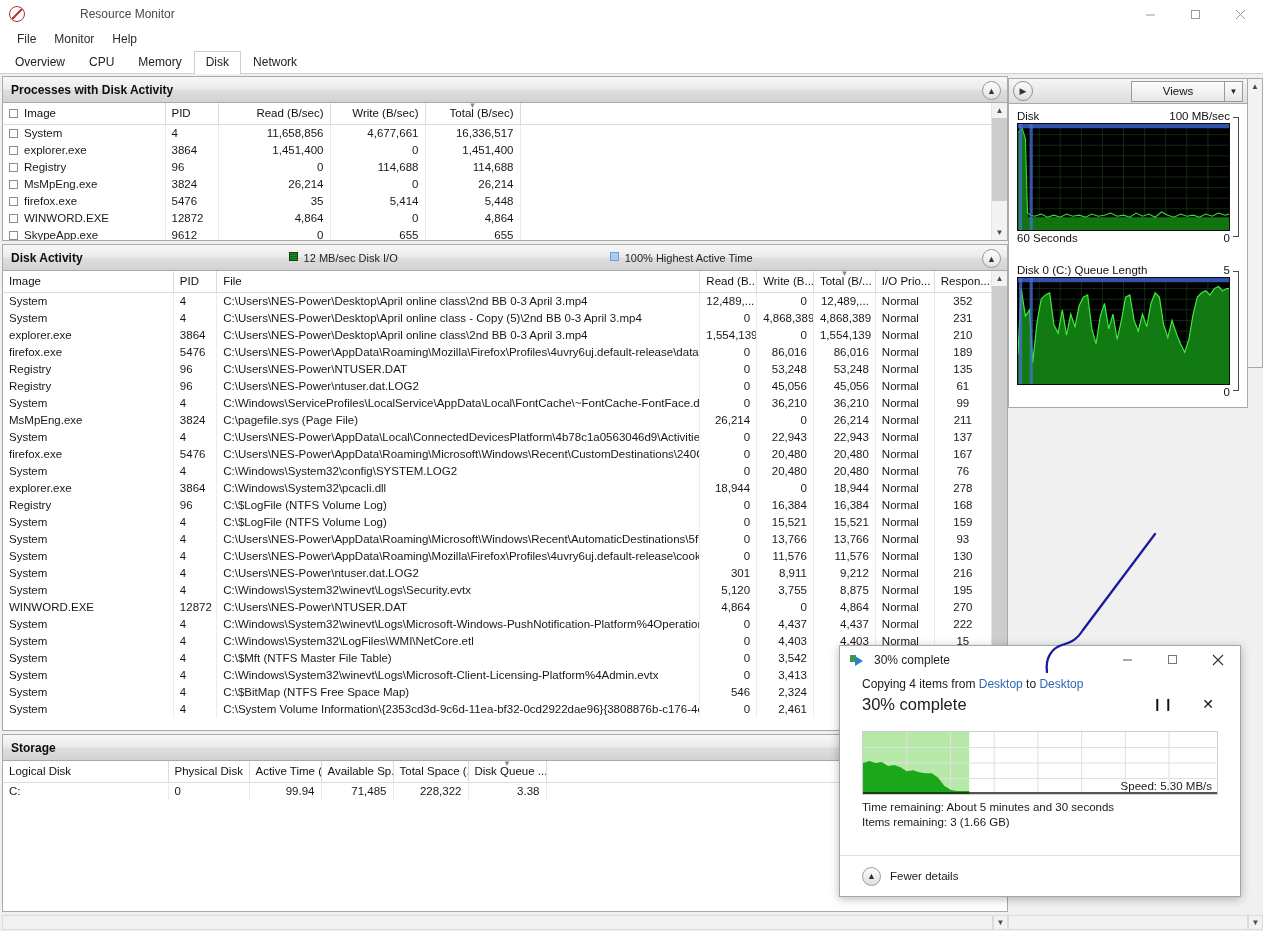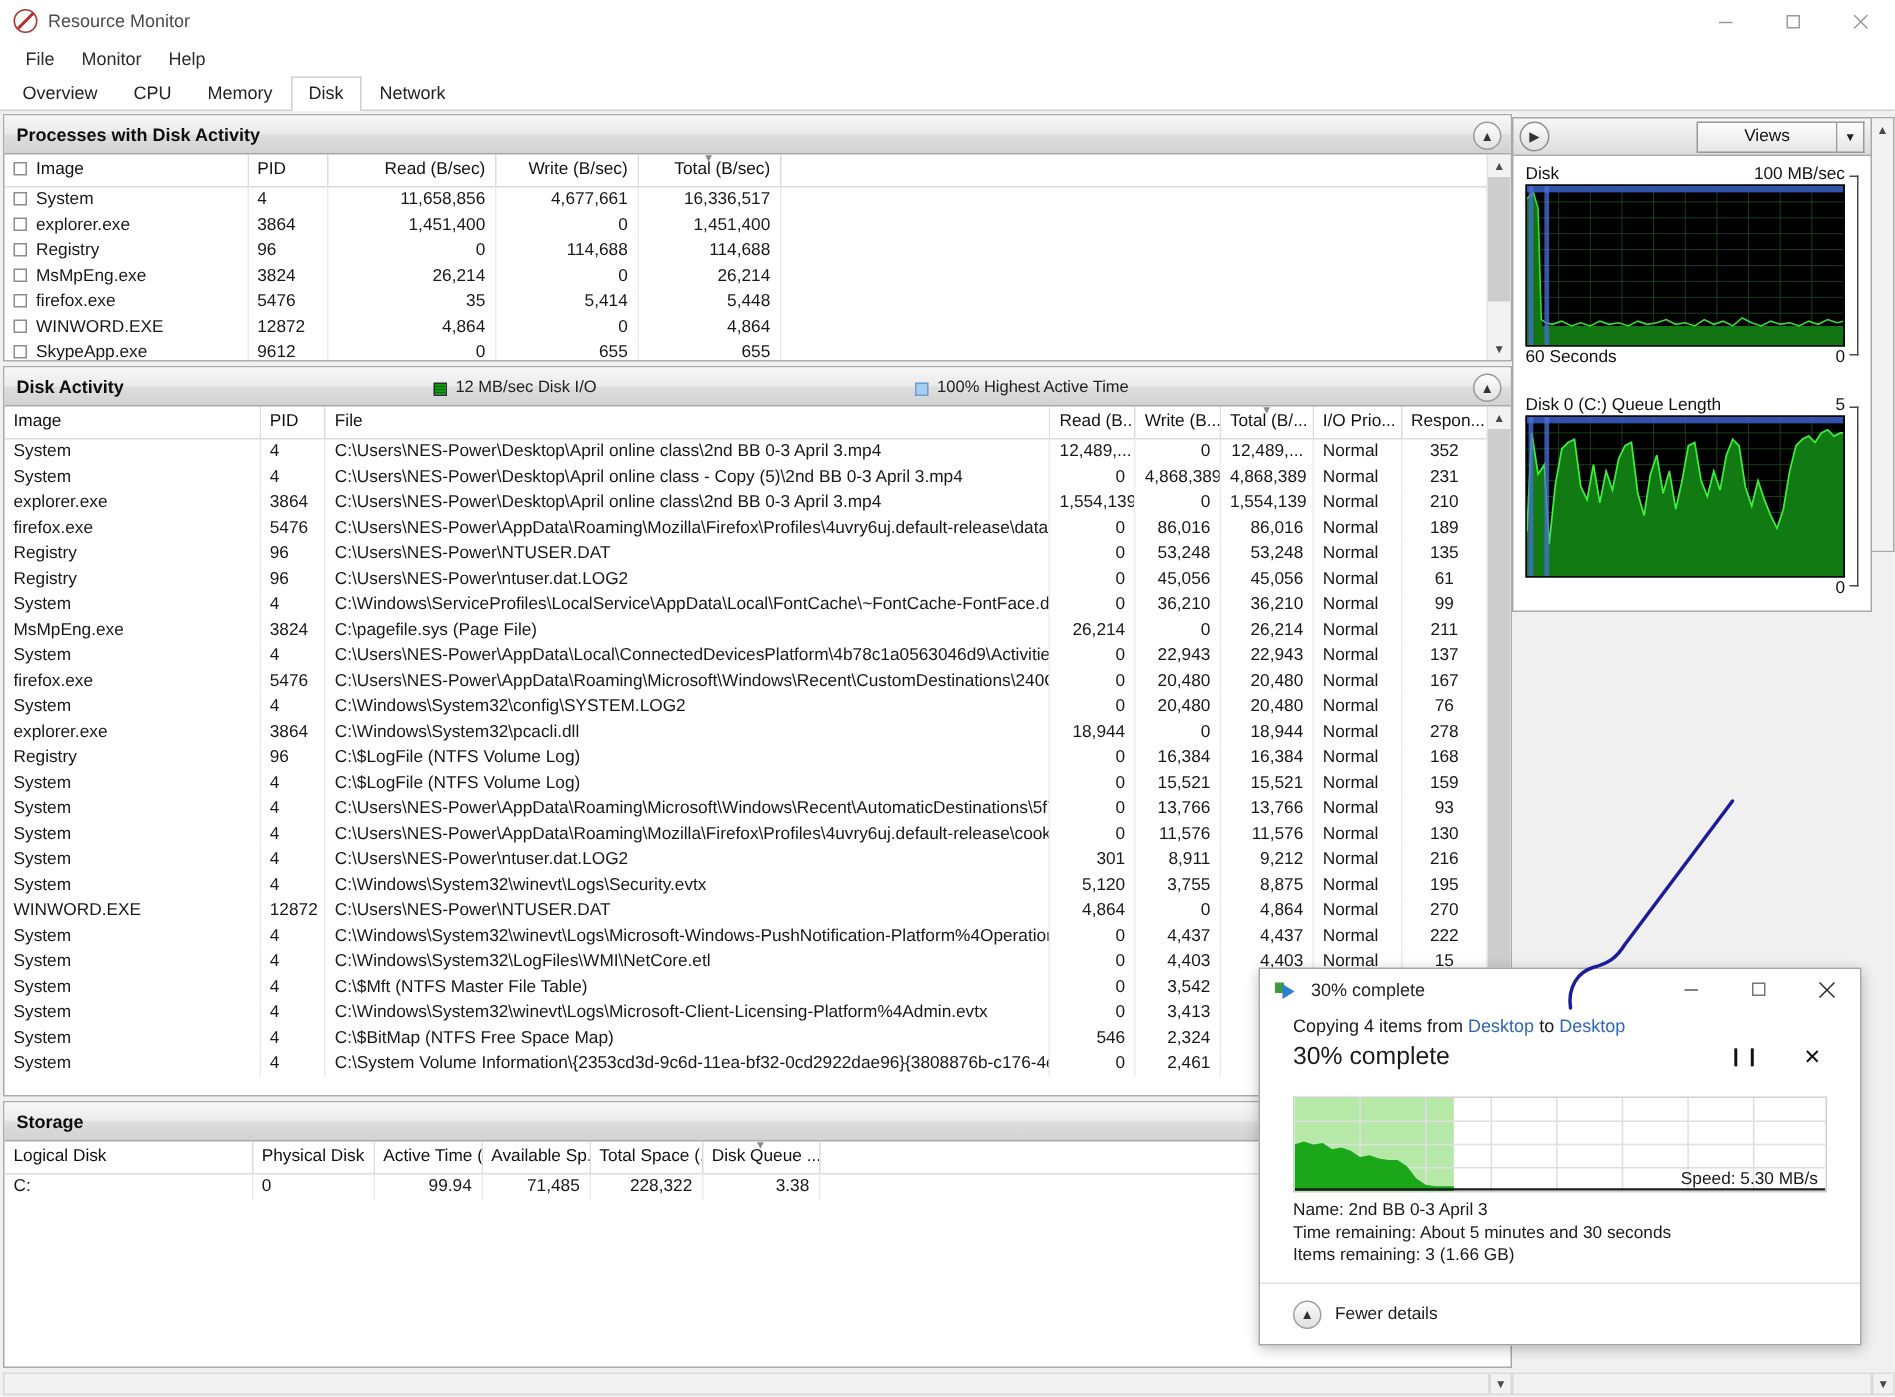--- a/index.html
+++ b/index.html
@@ -5,21 +5,21 @@
   html,body{margin:0;padding:0;}
   body{
     width:1263px;height:931px;overflow:hidden;
     font-family:"Liberation Sans","DejaVu Sans",sans-serif;
     font-size:11.5px;color:#1a1a1a;background:#ffffff;
     -webkit-font-smoothing:antialiased;
   }
   .app{position:absolute;inset:0;background:#ffffff;display:flex;flex-direction:column;}
 
   
-  .titlebar{height:28px;display:flex;align-items:center;background:#ffffff;flex:none;}
+  .titlebar{height:28px;display:flex;align-items:center;background:#ffffff;flex:none;gap:48px;}
   .tb-icon{width:16px;height:16px;margin:0 7px 0 9px;position:relative;flex:none;}
   .tb-icon .ring{position:absolute;inset:0;border:1.6px solid #b03030;border-radius:50%;box-sizing:border-box;}
   .tb-icon .slash{position:absolute;left:1px;top:7px;width:14px;height:1.8px;background:#b03030;transform:rotate(-45deg);}
   .tb-title{font-size:12px;color:#4a4a4a;}
   .tb-btns{margin-left:auto;display:flex;height:28px;}
   .tb-btn{width:45px;height:28px;display:flex;align-items:center;justify-content:center;color:#9a9a9a;font-size:13px;}
   .tb-btn svg{display:block;}
 
   
   .menubar{height:22px;display:flex;align-items:center;padding-left:8px;gap:0;flex:none;background:#fff;}
@@ -36,21 +36,21 @@
   .right{flex:1;display:flex;flex-direction:column;min-width:0;background:#f0f0f0;padding-top:4px;}
 
   
   .panel{background:#ffffff;border:1px solid #a9a9a9;box-sizing:border-box;display:flex;flex-direction:column;min-height:0;margin-bottom:3px;}
   .panel-head{
     height:25px;flex:none;display:flex;align-items:center;
     background:linear-gradient(to bottom,#f7f7f7 0%,#ebebeb 48%,#dedede 52%,#d2d2d2 100%);
     border-bottom:1px solid #a9a9a9;padding:0 0 0 8px;position:relative;
   }
   .panel-title{font-weight:bold;font-size:12px;color:#0e0e0e;}
-  .legend{display:flex;align-items:flex-end;gap:6px;font-size:11px;color:#222;}
+  .legend{display:flex;align-items:flex-start;gap:6px;font-size:11px;color:#222;}
   .sw{width:9px;height:9px;display:inline-block;border:1px solid #2d2d2d;box-sizing:border-box;}
   .sw.green{background:repeating-linear-gradient(0deg,#0b9a0b 0,#0b9a0b 1px,#0a6b0a 1px,#0a6b0a 2px);}
   .sw.blue{background:#a8cdf0;border-color:#6f9fd0;}
   .chev{
     position:absolute;right:6px;top:4px;width:17px;height:17px;border-radius:50%;
     border:1px solid #9a9a9a;background:linear-gradient(to bottom,#fdfdfd,#e2e2e2);
     display:flex;align-items:center;justify-content:center;font-size:9px;color:#333;
   }
 
   
@@ -812,21 +812,20 @@
           <line x1="0" y1="15" x2="340" y2="15"></line>
             <line x1="0" y1="30" x2="340" y2="30"></line>
             <line x1="0" y1="45" x2="340" y2="45"></line>
         </g>
         <path d="M0,60 L0,30 L6,28 L12,30 L18,29 L24,33 L30,32 L36,34 L42,38 L48,37 L54,39 L60,40 L66,40 L72,44 L78,52 L84,56 L90,57 L96,57 L102,57 L102,60 Z" fill="#1aa81a"></path>
         <line x1="0" y1="59" x2="340" y2="59" stroke="#1b1b1b" stroke-width="1.4"></line>
       </svg>
       <div class="cd-speed">Speed: 5.30 MB/s</div>
     </div>
     <div class="cd-meta">
-      <div><span>Name:</span> <span>2nd BB 0-3 April 3</span></div>
       <div><span>Time remaining:</span> <span>About 5 minutes and 30 seconds</span></div>
       <div><span>Items remaining:</span> <span>3 (1.66 GB)</span></div>
     </div>
   </div>
   <div class="cd-foot">
     <div class="round-btn">▲</div>
     <span>Fewer details</span>
   </div>
 </div>
 

